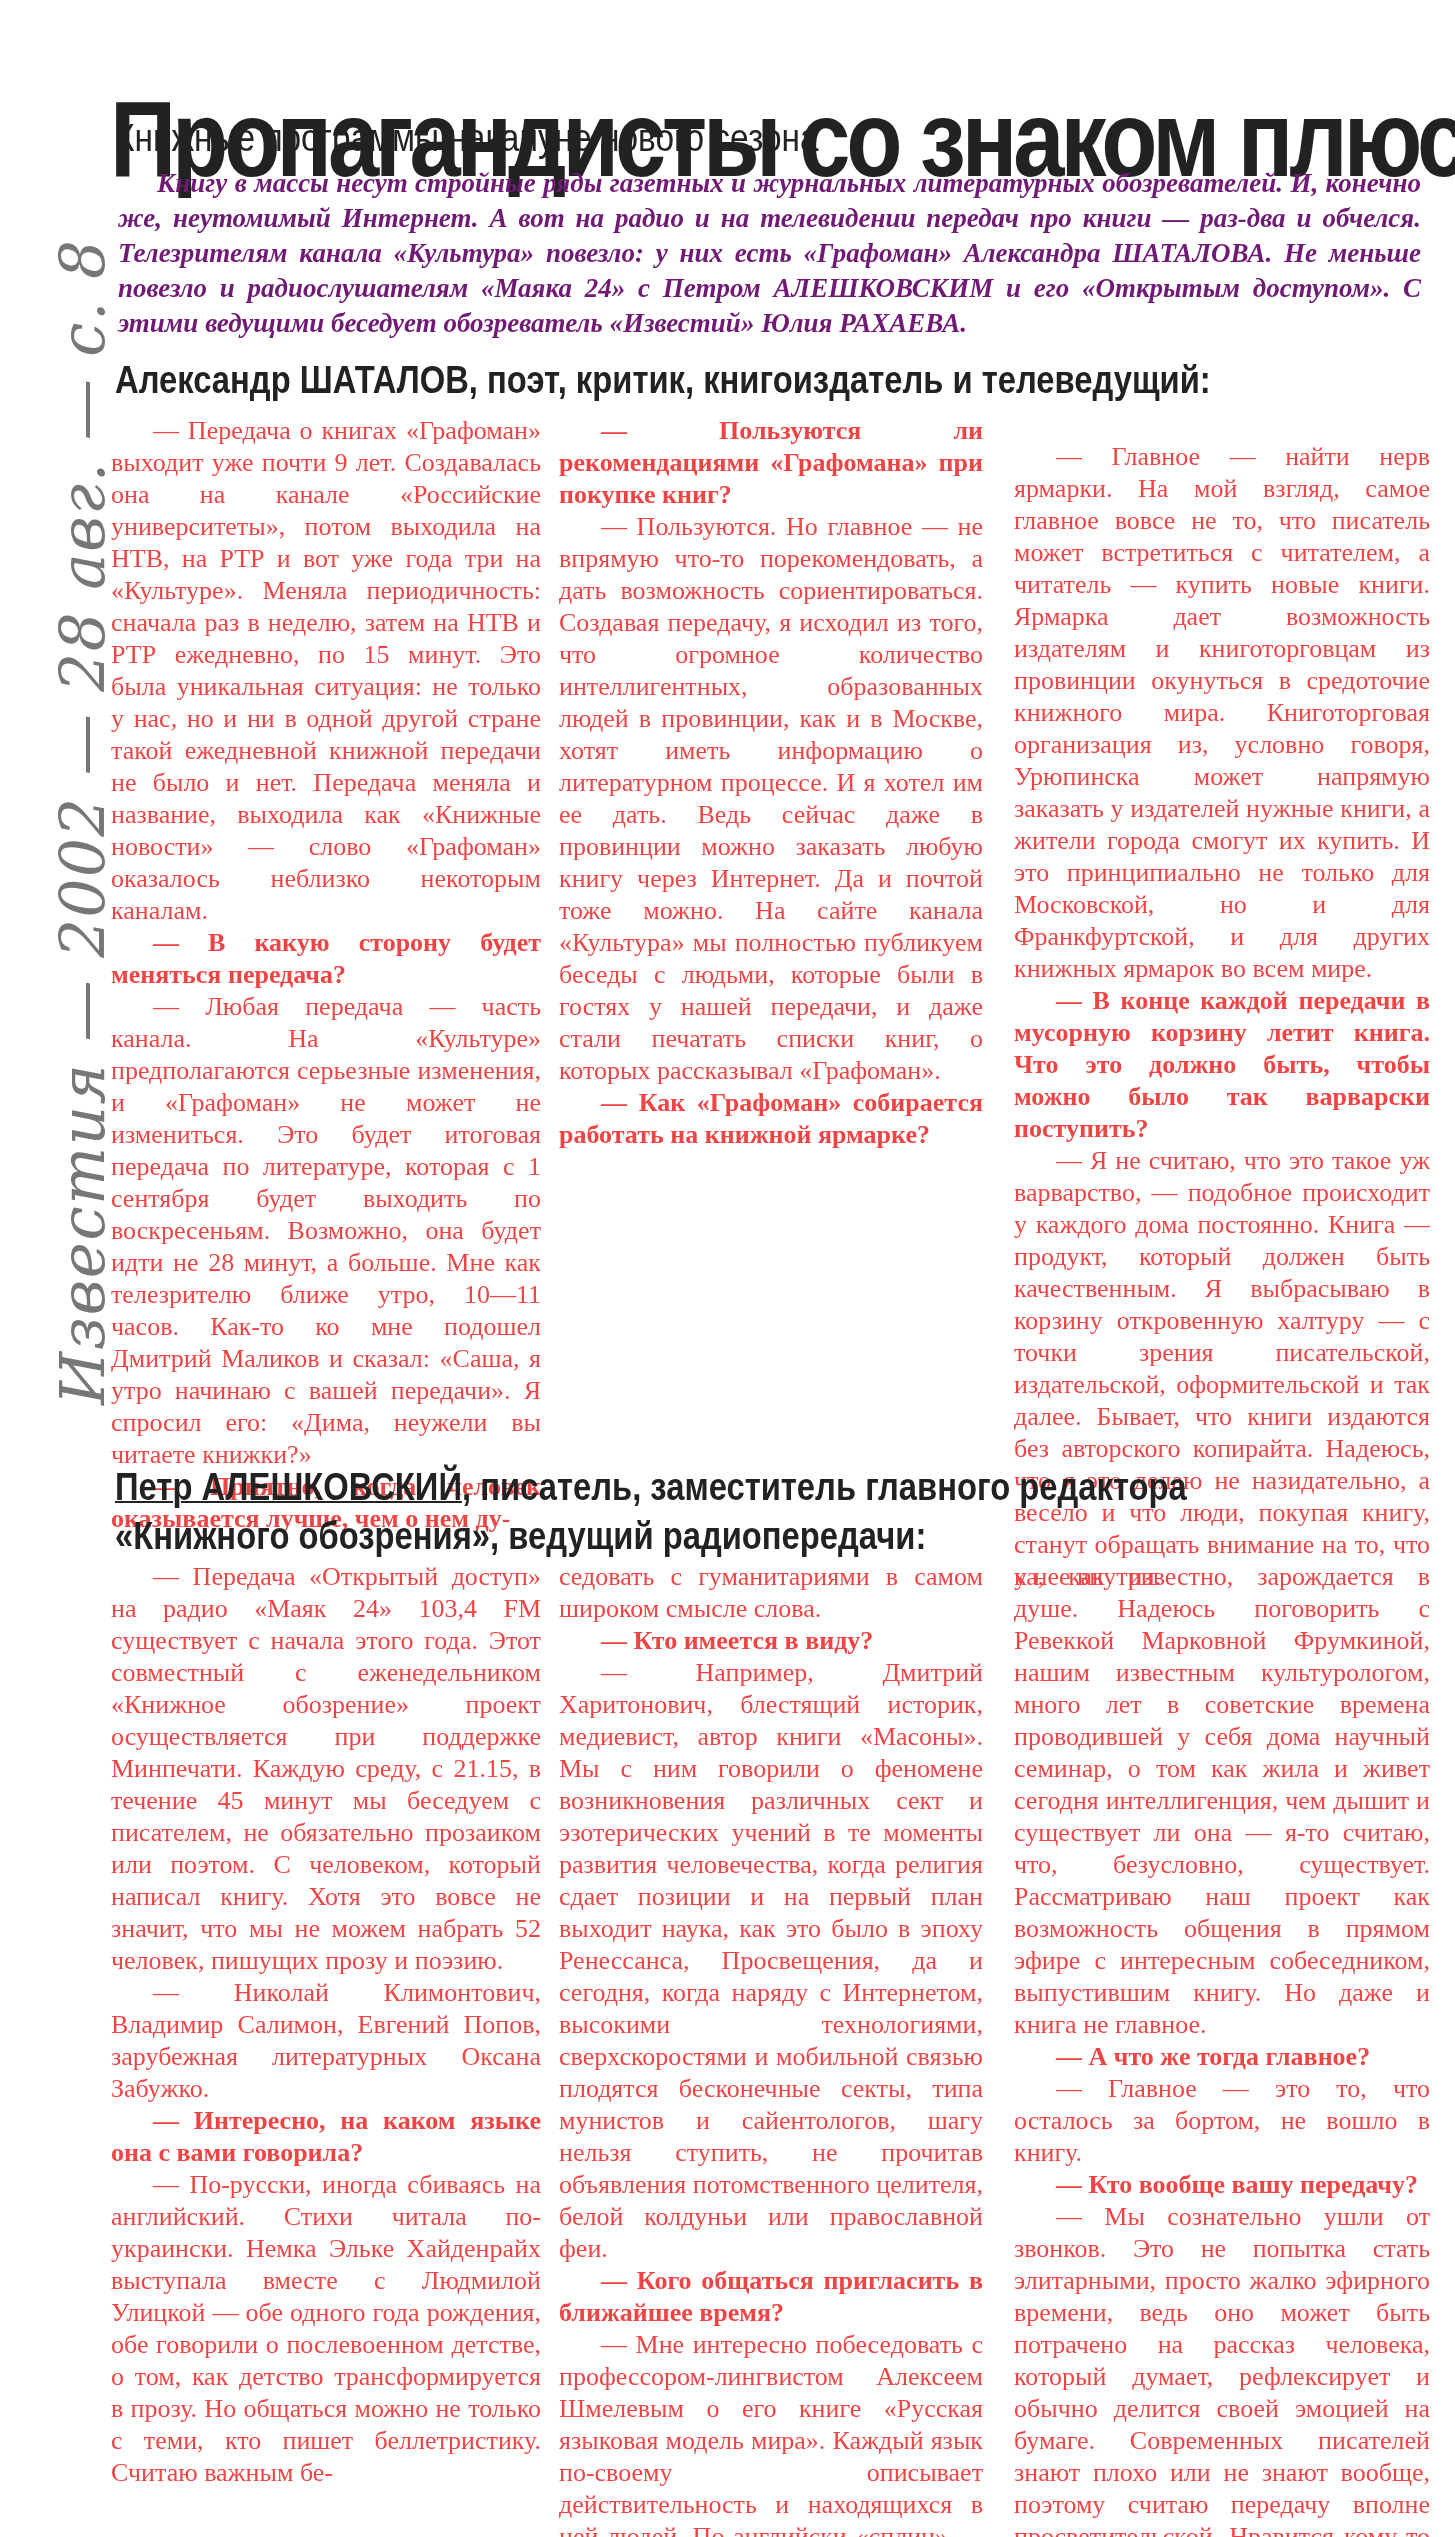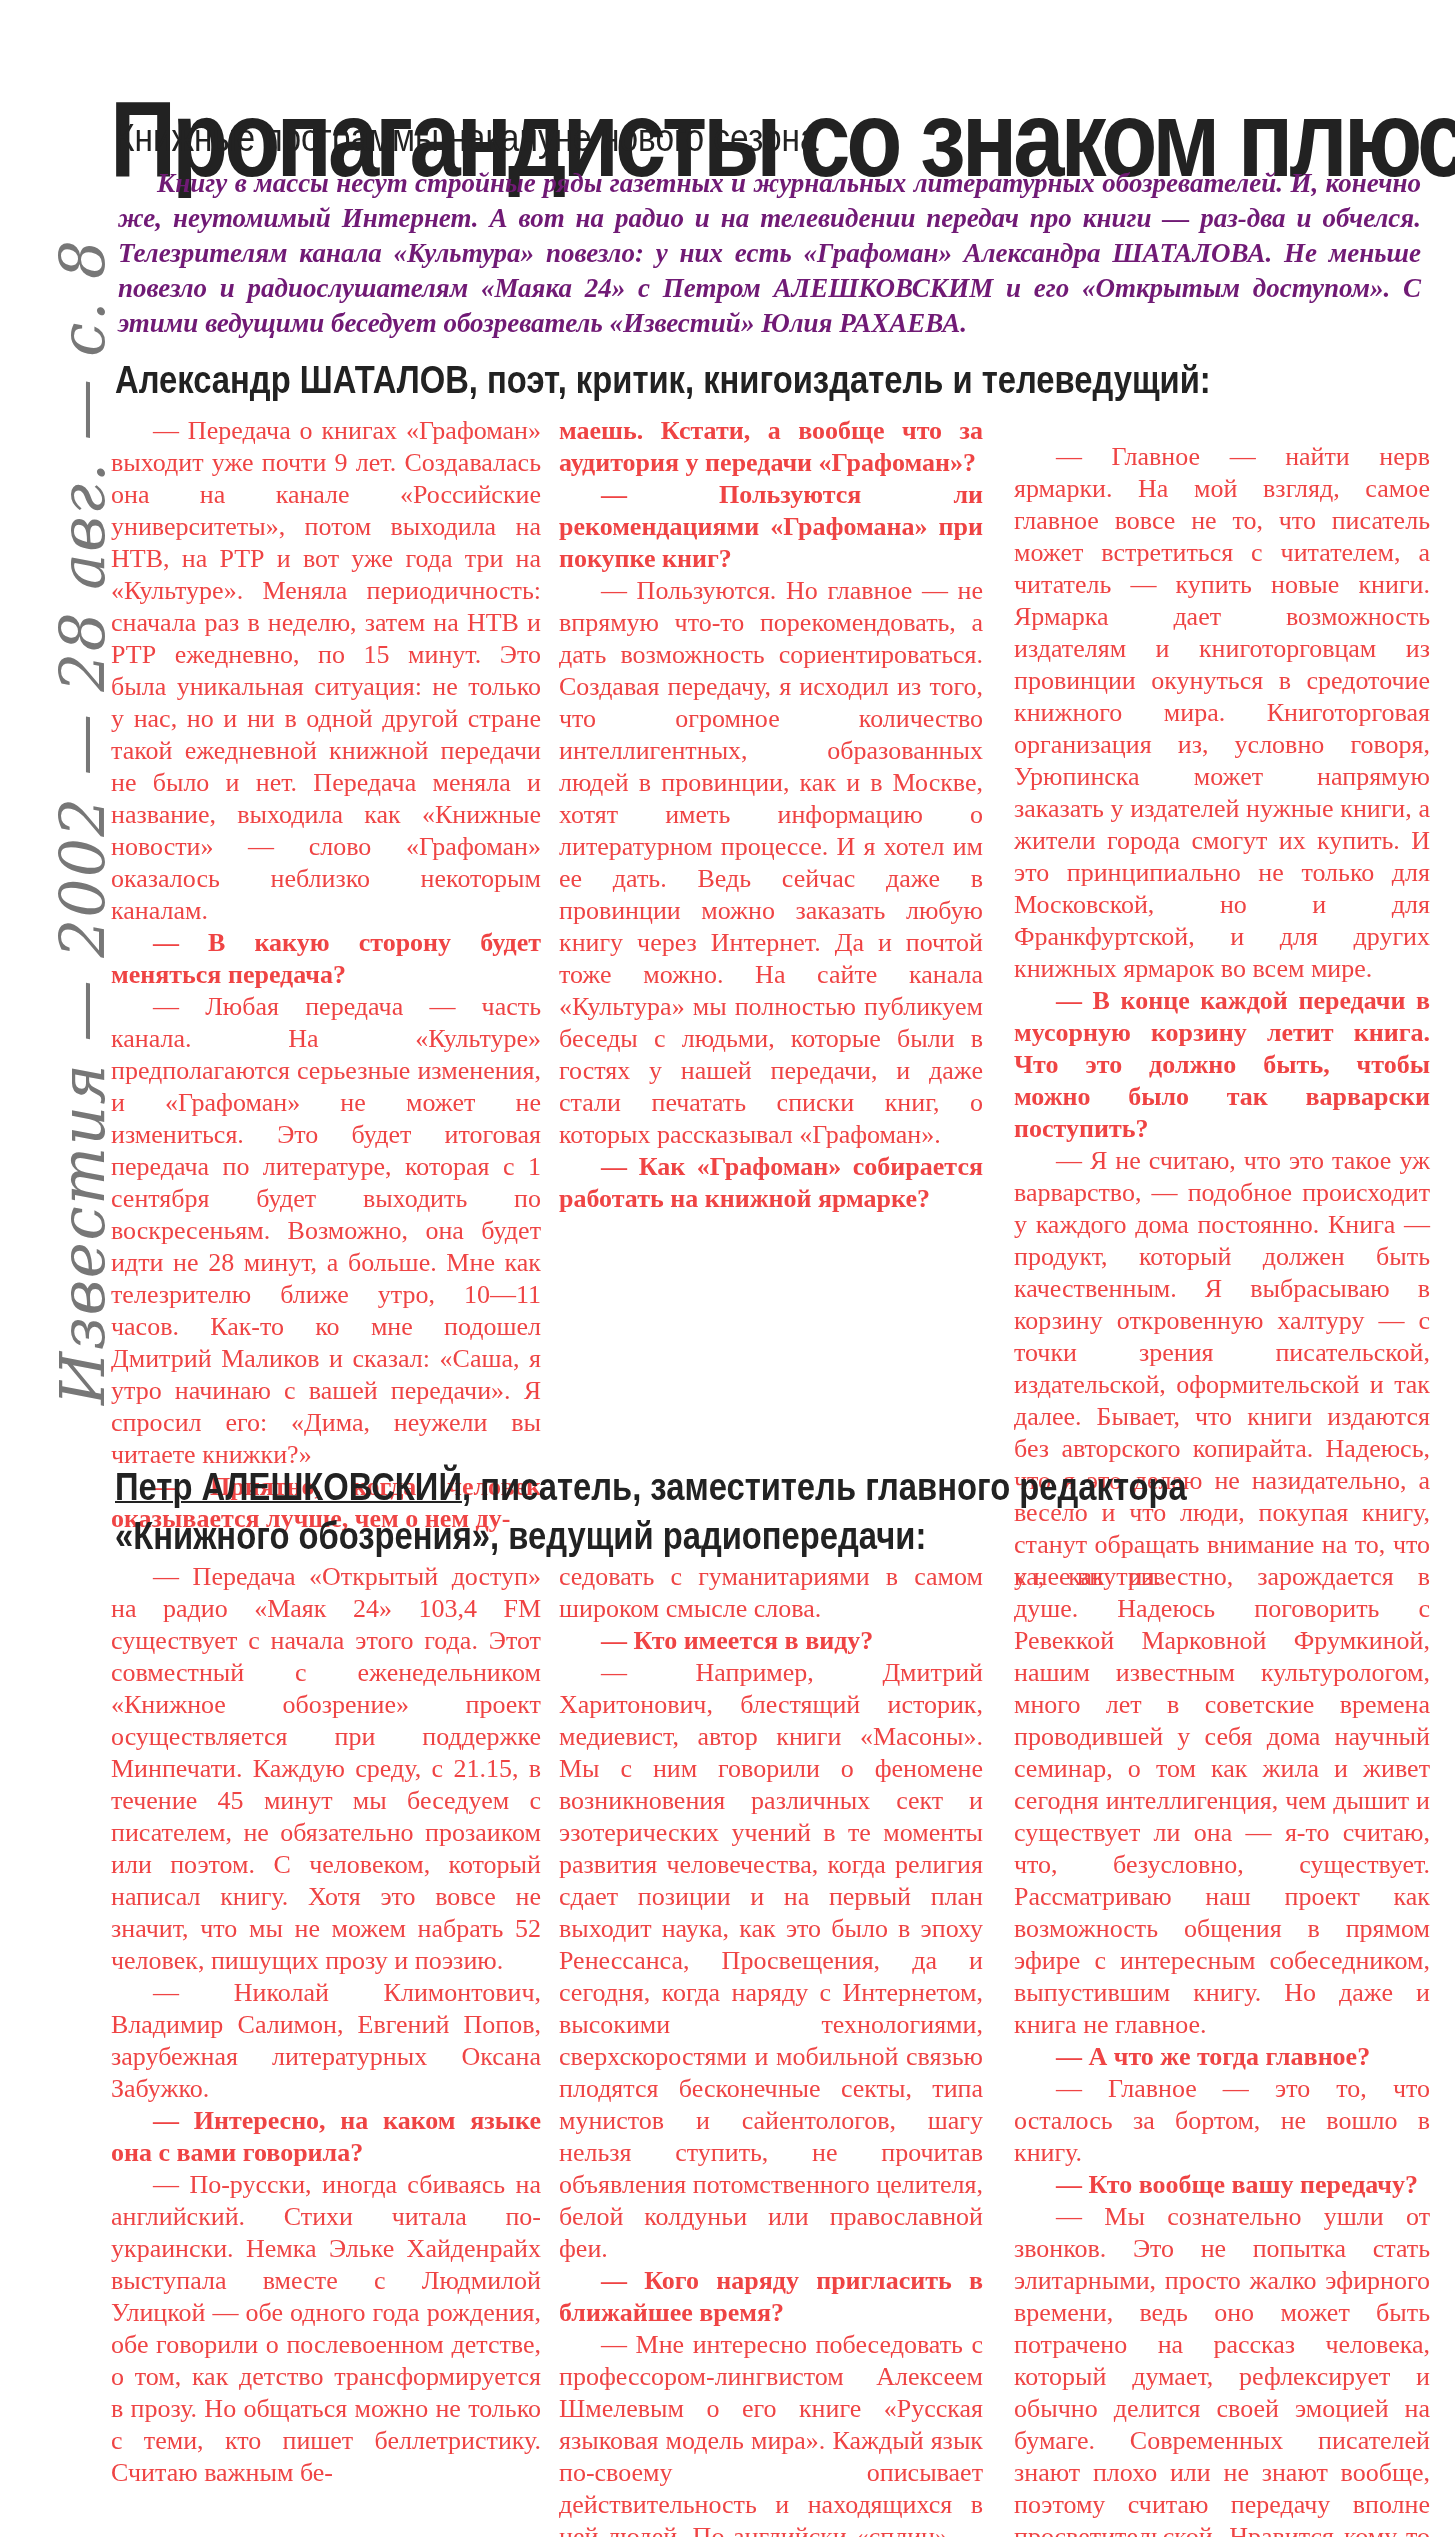--- a/index.html
+++ b/index.html
@@ -34,21 +34,20 @@
 
 <div class="section-heading h1"><span>Александр ШАТАЛОВ</span><span>, поэт, критик, книгоиздатель и телеведущий:</span></div>
 
 <div class="col s1c1">
     <p class="a" lang="ru">— Передача о книгах «Графоман» выходит уже почти 9 лет. Создавалась она на канале «Российские университеты», потом выходила на НТВ, на РТР и вот уже года три на «Культуре». Меняла периодичность: сначала раз в неделю, затем на НТВ и РТР ежедневно, по 15 минут. Это была уникальная ситуация: не только у нас, но и ни в одной другой стране такой ежедневной книжной передачи не было и нет. Передача меняла и название, выходила как «Книжные новости» — слово «Графоман» оказалось неблизко некоторым каналам.</p>
     <p class="q" lang="ru">— В какую сторону будет меняться передача?</p>
     <p class="a" lang="ru">— Любая передача — часть канала. На «Культуре» предполагаются серьезные изменения, и «Графоман» не может не измениться. Это будет итоговая передача по литературе, которая с 1 сентября будет выходить по воскресеньям. Возможно, она будет идти не 28 минут, а больше. Мне как телезрителю ближе утро, 10—11 часов. Как-то ко мне подошел Дмитрий Маликов и сказал: «Саша, я утро начинаю с вашей передачи». Я спросил его: «Дима, неужели вы читаете книжки?»</p>
     <p class="q" lang="ru">— Приятно, когда человек оказывается лучше, чем о нем ду-</p>
   </div>
 <div class="col s1c2">
-    <p class="q cont" lang="ru">маешь. Кстати, а вообще что за аудитория у передачи «Графоман»?</p>
     <p class="q" lang="ru">— Пользуются ли рекомендациями «Графомана» при покупке книг?</p>
     <p class="a" lang="ru">— Пользуются. Но главное — не впрямую что-то порекомендовать, а дать возможность сориентироваться. Создавая передачу, я исходил из того, что огромное количество интеллигентных, образованных людей в провинции, как и в Москве, хотят иметь информацию о литературном процессе. И я хотел им ее дать. Ведь сейчас даже в провинции можно заказать любую книгу через Интернет. Да и почтой тоже можно. На сайте канала «Культура» мы полностью публикуем беседы с людьми, которые были в гостях у нашей передачи, и даже стали печатать списки книг, о которых рассказывал «Графоман».</p>
     <p class="q" lang="ru">— Как «Графоман» собирается работать на книжной ярмарке?</p>
   </div>
 <div class="col s1c3">
     <p class="a" lang="ru">— Главное — найти нерв ярмарки. На мой взгляд, самое главное вовсе не то, что писатель может встретиться с читателем, а читатель — купить новые книги. Ярмарка дает возможность издателям и книготорговцам из провинции окунуться в средоточие книжного мира. Книготорговая организация из, условно говоря, Урюпинска может напрямую заказать у издателей нужные книги, а жители города смогут их купить. И это принципиально не только для Московской, но и для Франкфуртской, и для других книжных ярмарок во всем мире.</p>
     <p class="q" lang="ru">— В конце каждой передачи в мусорную корзину летит книга. Что это должно быть, чтобы можно было так варварски поступить?</p>
     <p class="a" lang="ru">— Я не считаю, что это такое уж варварство, — подобное происходит у каждого дома постоянно. Книга — продукт, который должен быть качественным. Я выбрасываю в корзину откровенную халтуру — с точки зрения писательской, издательской, оформительской и так далее. Бывает, что книги издаются без авторского копирайта. Надеюсь, что я это делаю не назидательно, а весело и что люди, покупая книгу, станут обращать внимание на то, что у нее внутри.</p>
   </div>
 
@@ -57,21 +56,21 @@
 <div class="col s2c1">
     <p class="a" lang="ru">— Передача «Открытый доступ» на радио «Маяк 24» 103,4 FM существует с начала этого года. Этот совместный с еженедельником «Книжное обозрение» проект осуществляется при поддержке Минпечати. Каждую среду, с 21.15, в течение 45 минут мы беседуем с писателем, не обязательно прозаиком или поэтом. С человеком, который написал книгу. Хотя это вовсе не значит, что мы не можем набрать 52 человек, пишущих прозу и поэзию.</p>
     <p class="a" lang="ru">— Николай Климонтович, Владимир Салимон, Евгений Попов, зарубежная литературных Оксана Забужко.</p>
     <p class="q" lang="ru">— Интересно, на каком языке она с вами говорила?</p>
     <p class="a" lang="ru">— По-русски, иногда сбиваясь на английский. Стихи читала по-украински. Немка Эльке Хайденрайх выступала вместе с Людмилой Улицкой — обе одного года рождения, обе говорили о послевоенном детстве, о том, как детство трансформируется в прозу. Но общаться можно не только с теми, кто пишет беллетристику. Считаю важным бе-</p>
   </div>
 <div class="col s2c2">
     <p class="a cont" lang="ru">седовать с гуманитариями в самом широком смысле слова.</p>
     <p class="q" lang="ru">— Кто имеется в виду?</p>
     <p class="a" lang="ru">— Например, Дмитрий Харитонович, блестящий историк, медиевист, автор книги «Масоны». Мы с ним говорили о феномене возникновения различных сект и эзотерических учений в те моменты развития человечества, когда религия сдает позиции и на первый план выходит наука, как это было в эпоху Ренессанса, Просвещения, да и сегодня, когда наряду с Интернетом, высокими технологиями, сверхскоростями и мобильной связью плодятся бесконечные секты, типа мунистов и сайентологов, шагу нельзя ступить, не прочитав объявления потомственного целителя, белой колдуньи или православной феи.</p>
-    <p class="q" lang="ru">— Кого наряду пригласить в ближайшее время?</p>
+    <p class="q" lang="ru">— Кого общаться пригласить в ближайшее время?</p>
     <p class="a" lang="ru">— Мне интересно побеседовать с профессором-лингвистом Алексеем Шмелевым о его книге «Русская языковая модель мира». Каждый язык по-своему описывает действительность и находящихся в ней людей. По-английски «сплин» — селезенка, а у нас тос-</p>
   </div>
 <div class="col s2c3">
     <p class="a cont" lang="ru">ка, как известно, зарождается в душе. Надеюсь поговорить с Ревеккой Марковной Фрумкиной, нашим известным культурологом, много лет в советские времена проводившей у себя дома научный семинар, о том как жила и живет сегодня интеллигенция, чем дышит и существует ли она — я-то считаю, что, безусловно, существует. Рассматриваю наш проект как возможность общения в прямом эфире с интересным собеседником, выпустившим книгу. Но даже и книга не главное.</p>
     <p class="q" lang="ru">— А что же тогда главное?</p>
     <p class="a" lang="ru">— Главное — это то, что осталось за бортом, не вошло в книгу.</p>
     <p class="q" lang="ru">— Кто вообще вашу передачу?</p>
     <p class="a" lang="ru">— Мы сознательно ушли от звонков. Это не попытка стать элитарными, просто жалко эфирного времени, ведь оно может быть потрачено на рассказ человека, который думает, рефлексирует и обычно делится своей эмоцией на бумаге. Современных писателей знают плохо или не знают вообще, поэтому считаю передачу вполне просветительской. Нравится кому-то это пафосное слово или нет, меня не волнует.</p>
   </div>
 

